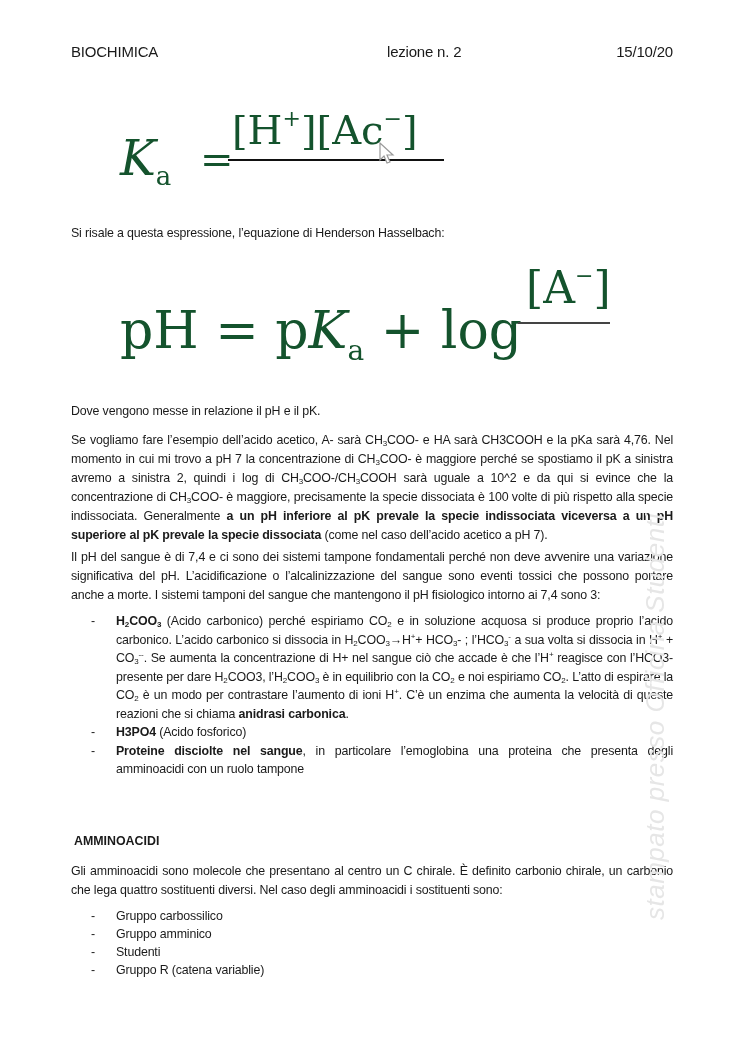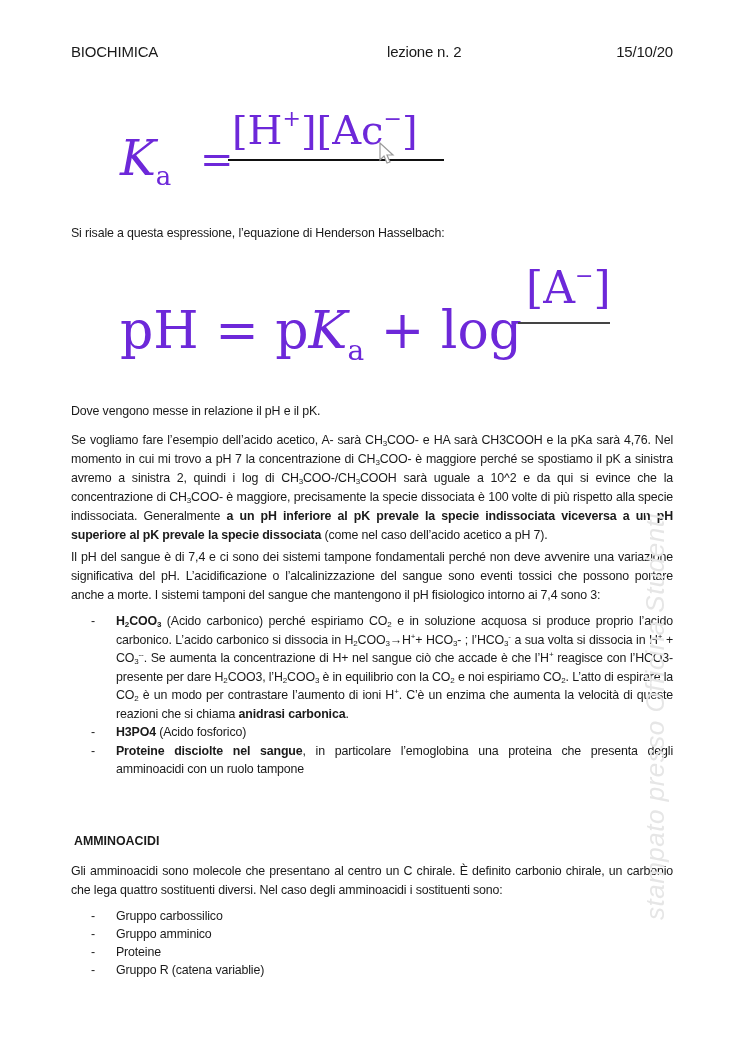--- a/index.html
+++ b/index.html
@@ -8,21 +8,21 @@
     font-family: "Liberation Sans", sans-serif; color: #1a1a1a;
   }
   .header {
     position: absolute; top: 43px; left: 71px; width: 602px; height: 16px;
     font-size: 15px; letter-spacing: -0.2px;
   }
   .header .left { position: absolute; left: 0; top: 0; }
   .header .center { position: absolute; left: 268px; top: 0; padding-left: 48px; }
   .header .right { position: absolute; right: 0; top: 0; }
 
-  .formula { position: absolute; font-family: "DejaVu Serif", "Liberation Serif", serif; color: #6d28d9; }
+  .formula { position: absolute; font-family: "DejaVu Serif", "Liberation Serif", serif; color: #14532d; }
   .f1 { left: 120px; top: 108px; height: 100px; width: 320px; }
   .f1 .lhs { position: absolute; left: 0; top: 22px; font-size: 48px; font-style: italic; }
   .f1 .lhs sub { font-style: normal; font-size: 26px; vertical-align: -10px; }
   .f1 .eq { position: absolute; left: 80px; top: 28px; font-size: 40px; }
   .f1 .num { position: absolute; left: 112px; top: -2px; font-size: 40px; white-space: nowrap; }
   .f1 .num sup { font-size: 22px; vertical-align: 18px; }
   .f1 .bar { position: absolute; left: 108px; top: 51px; width: 216px; height: 2px; background: #111; }
   .f1 .den { position: absolute; left: 150px; top: 55px; font-size: 40px; white-space: nowrap; }
 
   .f2 { left: 108px; top: 270px; height: 110px; width: 500px; }
@@ -108,17 +108,17 @@
   </div>
 </div>
 
 <div class="section-title">AMMINOACIDI</div>
 
 <div class="text" style="top:862px;">Gli amminoacidi sono molecole che presentano al centro un C chirale. È definito carbonio chirale, un carbonio che lega quattro sostituenti diversi. Nel caso degli amminoacidi i sostituenti sono:</div>
 
 <div class="list" style="top:907px; line-height:18px;">
   <div class="item"><span class="dash">-</span><span>Gruppo carbossilico</span></div>
   <div class="item"><span class="dash">-</span><span>Gruppo amminico</span></div>
-  <div class="item"><span class="dash">-</span><span>Proteine</span></div>
+  <div class="item"><span class="dash">-</span><span>Studenti</span></div>
   <div class="item"><span class="dash">-</span><span>Gruppo R (catena variablie)</span></div>
 </div>
 
 <div class="watermark">stampato presso Officina Studenti</div>
 
 </body></html>

